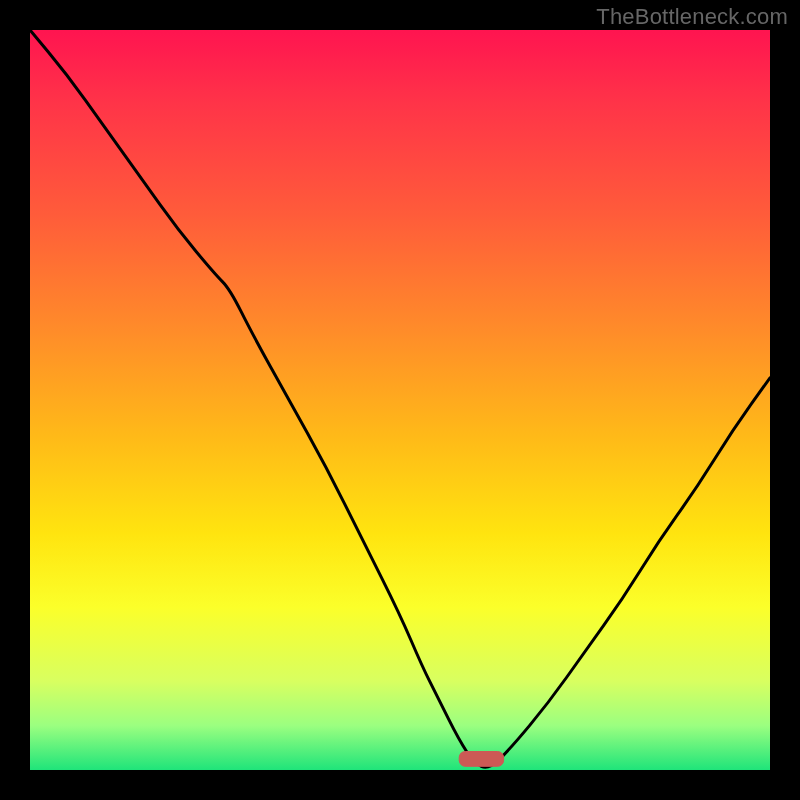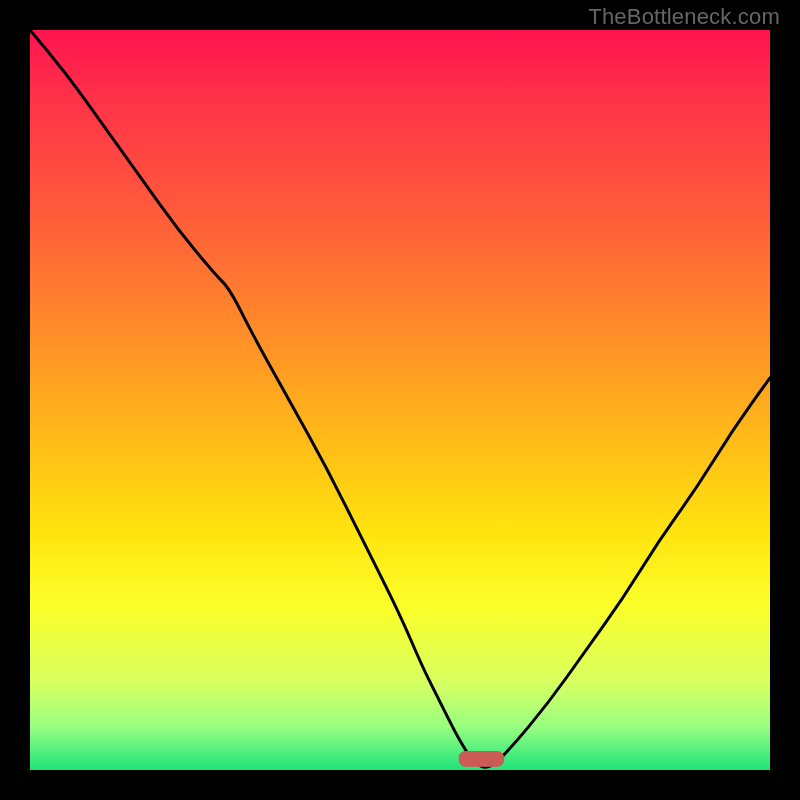--- a/index.html
+++ b/index.html
@@ -15,21 +15,21 @@
     position: relative;
     width: 800px;
     height: 800px;
   }
   svg {
     display: block;
   }
   .attribution {
     position: absolute;
     top: 4px;
-    right: 20px;
+    right: 12px;
     color: #666;
     font-size: 22px;
     font-weight: 500;
     letter-spacing: 0.2px;
     user-select: none;
   }
 </style>
 </head>
 <body>
 

